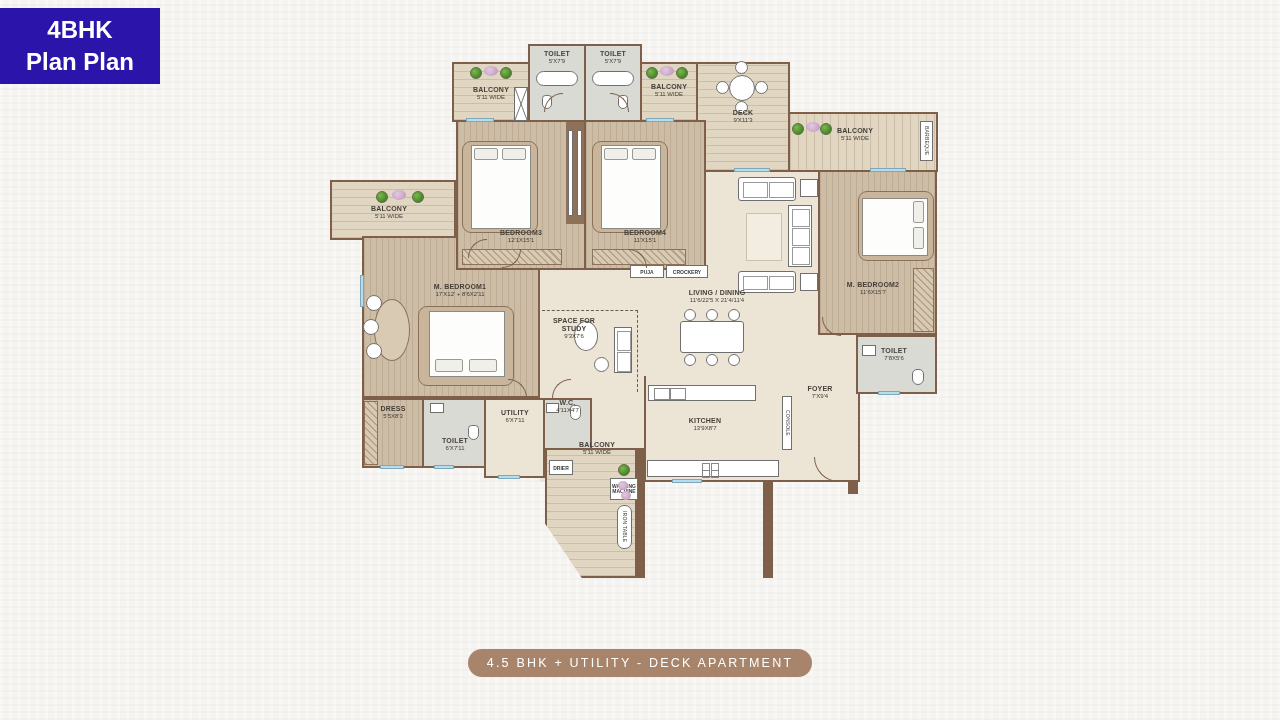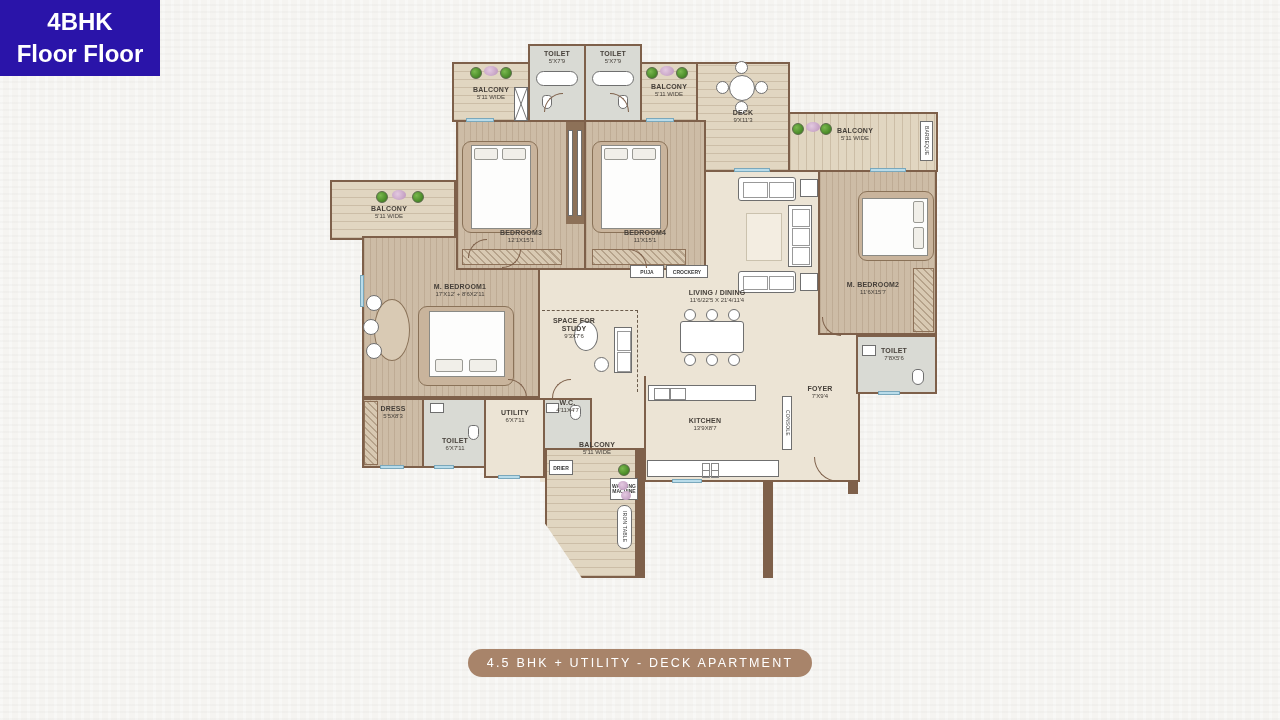--- a/index.html
+++ b/index.html
@@ -8,21 +8,21 @@
     font-family:"Liberation Sans", sans-serif;
     background:#f5f4f1;
   }
   .texture{
     position:absolute;inset:0;
     background:
       repeating-linear-gradient(0deg, rgba(0,0,0,.018) 0 2px, transparent 2px 7px),
       repeating-linear-gradient(90deg, rgba(255,255,255,.35) 0 3px, transparent 3px 9px);
   }
   .badge{
-    position:absolute;left:0;top:0;width:160px;height:76px;
+    position:absolute;left:0;top:8px;width:160px;height:76px;
     background:#2a14a9;color:#fff;text-align:center;
     display:flex;flex-direction:column;justify-content:center;
     font-weight:bold;font-size:24px;line-height:32px;
   }
   .caption{
     position:absolute;left:468px;top:649px;width:344px;height:28px;
     background:#a8846a;border-radius:14px;color:#fff;
     font-weight:normal;font-size:12.5px;letter-spacing:2.2px;
     text-align:center;line-height:28px;
   }
@@ -61,21 +61,21 @@
   .tinytxt{font-size:5px;line-height:5.5px;color:#3a3a3a;text-align:center;font-weight:bold;}
   .z1{z-index:1}.z2{z-index:2}.z3{z-index:3}.z4{z-index:4}
 </style>
 </head>
 <body>
 
 <div class="texture"></div>
 
 <div class="badge">
   <span>4BHK</span>
-  <span>Floor Floor</span>
+  <span>Plan Plan</span>
 </div>
 
 <div class="plan">
 
   <div class="slab" style="left:126px;top:87px;width:404px;height:285px"></div>
   <div class="slab" style="left:210px;top:369px;width:320px;height:80px"></div>
 
   <div class="room plank z1" style="left:0px;top:147px;width:126px;height:60px"></div>
   <div class="room plank z1" style="left:122px;top:29px;width:78px;height:60px"></div>
   <div class="room plank z1" style="left:310px;top:29px;width:58px;height:60px"></div>

